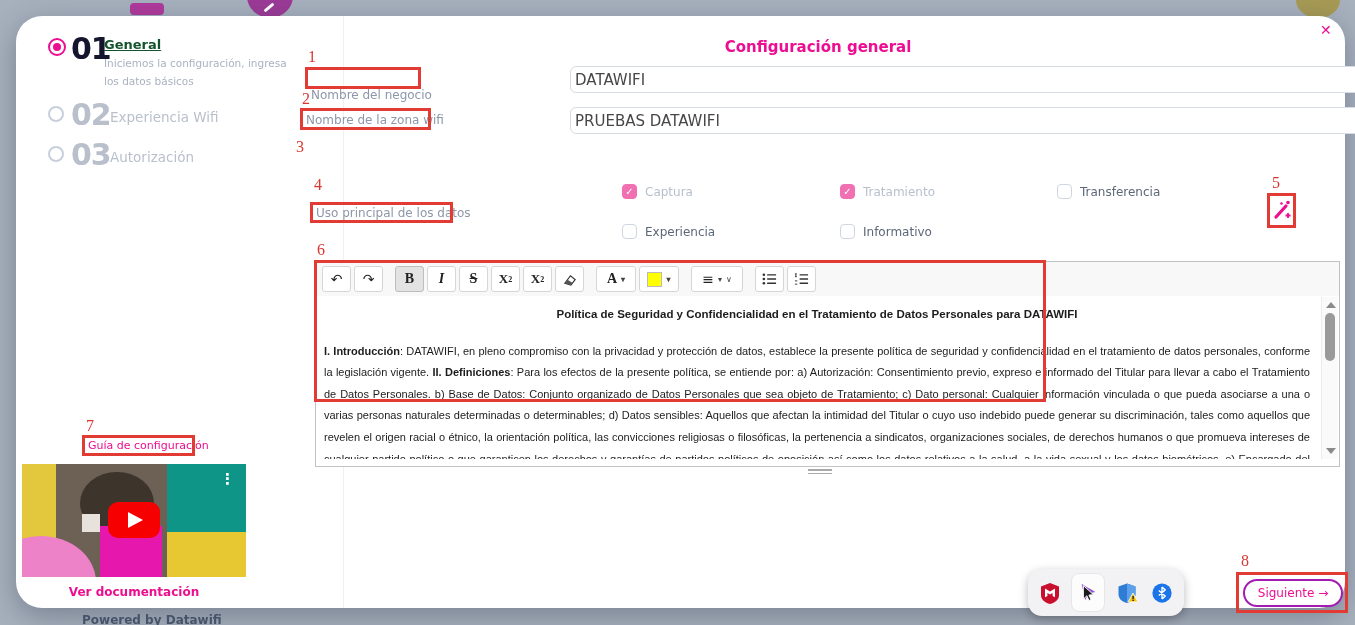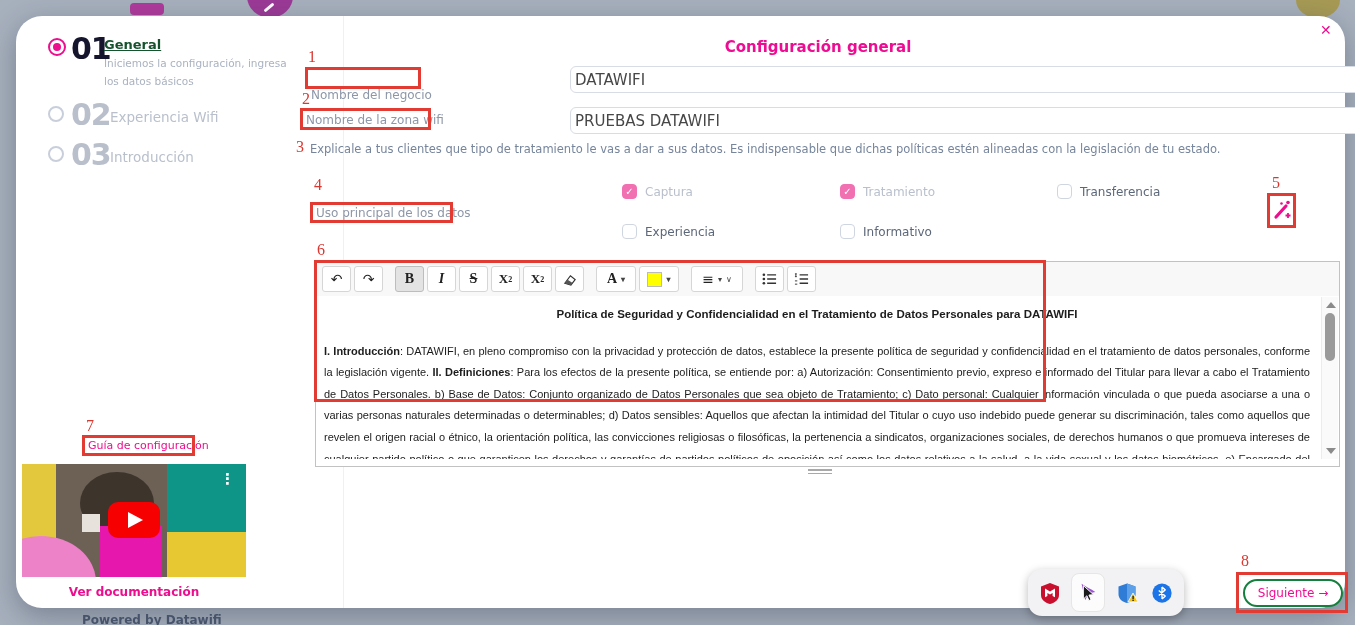--- a/index.html
+++ b/index.html
@@ -77,21 +77,21 @@
   .policy .ptitle{text-align:center;font-weight:700;font-size:11.5px;margin:6px 0 15px 0;}
   .scrollbar{left:1321px;top:297px;width:17px;height:162px;background:#fafafa;border-left:1px solid #ececec;box-sizing:border-box;}
   .sb-arrow{position:absolute;left:4px;width:0;height:0;border-left:5px solid transparent;border-right:5px solid transparent;}
   .sb-up{top:5px;border-bottom:6px solid #8a8a8a;}
   .sb-down{bottom:5px;border-top:6px solid #8a8a8a;}
   .sb-thumb{position:absolute;left:3px;top:16px;width:10px;height:48px;border-radius:5px;background:#9a9a9a;cursor:pointer;}
   .resize-handle{left:808px;top:469px;width:24px;cursor:ns-resize;}
   .resize-handle div{height:1.5px;background:#a9a9a9;margin-bottom:2px;}
 
   
-  .next-btn{left:1243px;top:579px;width:100px;height:28px;border:2px solid #15803d;border-radius:15px;background:#fff;color:#ee0d92;font-size:12px;display:flex;align-items:center;justify-content:center;cursor:pointer;box-sizing:border-box;font-family:"DejaVu Sans",sans-serif;}
+  .next-btn{left:1243px;top:579px;width:100px;height:28px;border:2px solid #a21caf;border-radius:15px;background:#fff;color:#ee0d92;font-size:12px;display:flex;align-items:center;justify-content:center;cursor:pointer;box-sizing:border-box;font-family:"DejaVu Sans",sans-serif;}
   .powered{left:82px;top:613px;font-size:12px;font-weight:700;color:#46536a;}
 
   
   .tray{left:1028px;top:569px;width:156px;height:47px;background:#f2f1f3;border-radius:14px;box-shadow:0 3px 10px rgba(0,0,0,.28);display:flex;align-items:center;padding:0 8px;gap:7px;box-sizing:border-box;}
   .tray-tile{width:36px;height:39px;background:#fcfcfc;border:1px solid #e6e6e6;border-radius:8px;display:flex;align-items:center;justify-content:center;box-sizing:border-box;cursor:pointer;}
   .tray-ico{display:flex;align-items:center;justify-content:center;width:30px;height:39px;cursor:pointer;}
 
   
   .ann-num{font-family:"Liberation Serif",serif;font-size:16px;color:#d93831;z-index:30;}
   .ann-box{border:3px solid #e23b33;box-sizing:border-box;z-index:30;pointer-events:none;}
@@ -114,21 +114,21 @@
   <div class="abs step-num on" style="left:71px;top:31px;">01</div>
   <div class="abs step-label-on" style="left:104px;top:37px;">General</div>
   <div class="abs step-desc" style="left:104px;top:54px;">Iniciemos la configuración, ingresa los datos básicos</div>
 
   <div class="abs radio-off" style="left:48px;top:106px;"></div>
   <div class="abs step-num off" style="left:71px;top:97px;">02</div>
   <div class="abs step-label-off" style="left:110px;top:109px;">Experiencia Wifi</div>
 
   <div class="abs radio-off" style="left:48px;top:146px;"></div>
   <div class="abs step-num off" style="left:71px;top:137px;">03</div>
-  <div class="abs step-label-off" style="left:110px;top:149px;">Introducción</div>
+  <div class="abs step-label-off" style="left:110px;top:149px;">Autorización</div>
 
   <div class="abs pink-link" style="left:88px;top:439px;">Guía de configuración</div>
 
   <div class="abs video">
     <div class="yellow-l"></div>
     <div class="pink-bl"></div>
     <div class="eye-dark"></div>
     <div class="white-sq"></div>
     <div class="magenta"></div>
     <div class="teal"></div>
@@ -141,21 +141,20 @@
 
   <div class="abs m-title">Configuración general</div>
   <div class="abs close-x">✕</div>
 
   <div class="abs f-label" style="left:311px;top:88px;">Nombre del negocio</div>
   <input class="abs f-input" style="left: 570px; top: 66px;" value="DATAWIFI">
 
   <div class="abs f-label" style="left:306px;top:113px;">Nombre de la zona wifi</div>
   <input class="abs f-input" style="left: 570px; top: 107px;" value="PRUEBAS DATAWIFI">
 
-  <div class="abs hint" style="left:310px;top:142px;width:1030px;">Explicale a tus clientes que tipo de tratamiento le vas a dar a sus datos. Es indispensable que dichas políticas estén alineadas con la legislación de tu estado.</div>
 
   <div class="abs f-label" style="left:316px;top:206px;">Uso principal de los datos</div>
 
   <label class="abs cb is-checked" style="left:622px;top:184px;">
     <span class="cb-box checked">✓</span>
       <span class="cb-label">Captura</span>
   </label>
   <label class="abs cb is-checked" style="left:840px;top:184px;">
     <span class="cb-box checked">✓</span>
       <span class="cb-label">Tratamiento</span>

